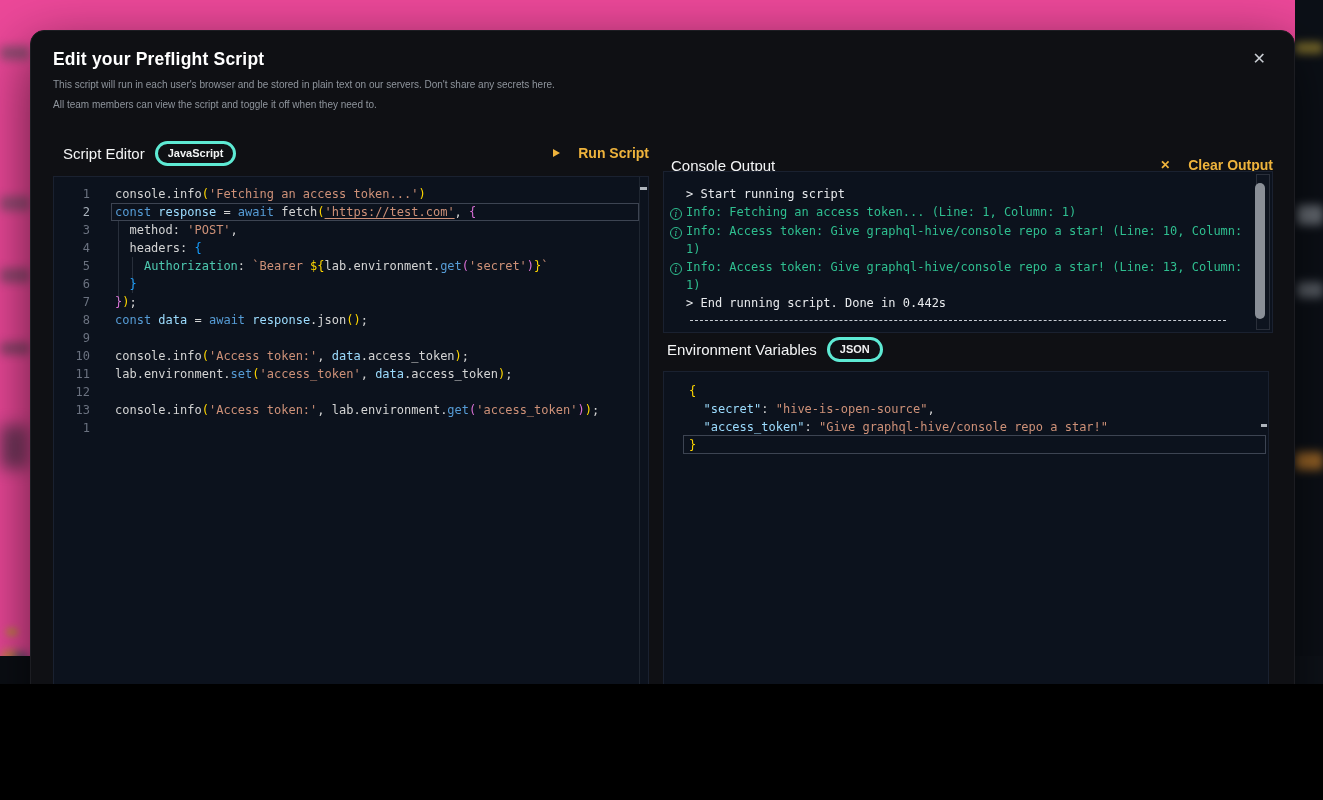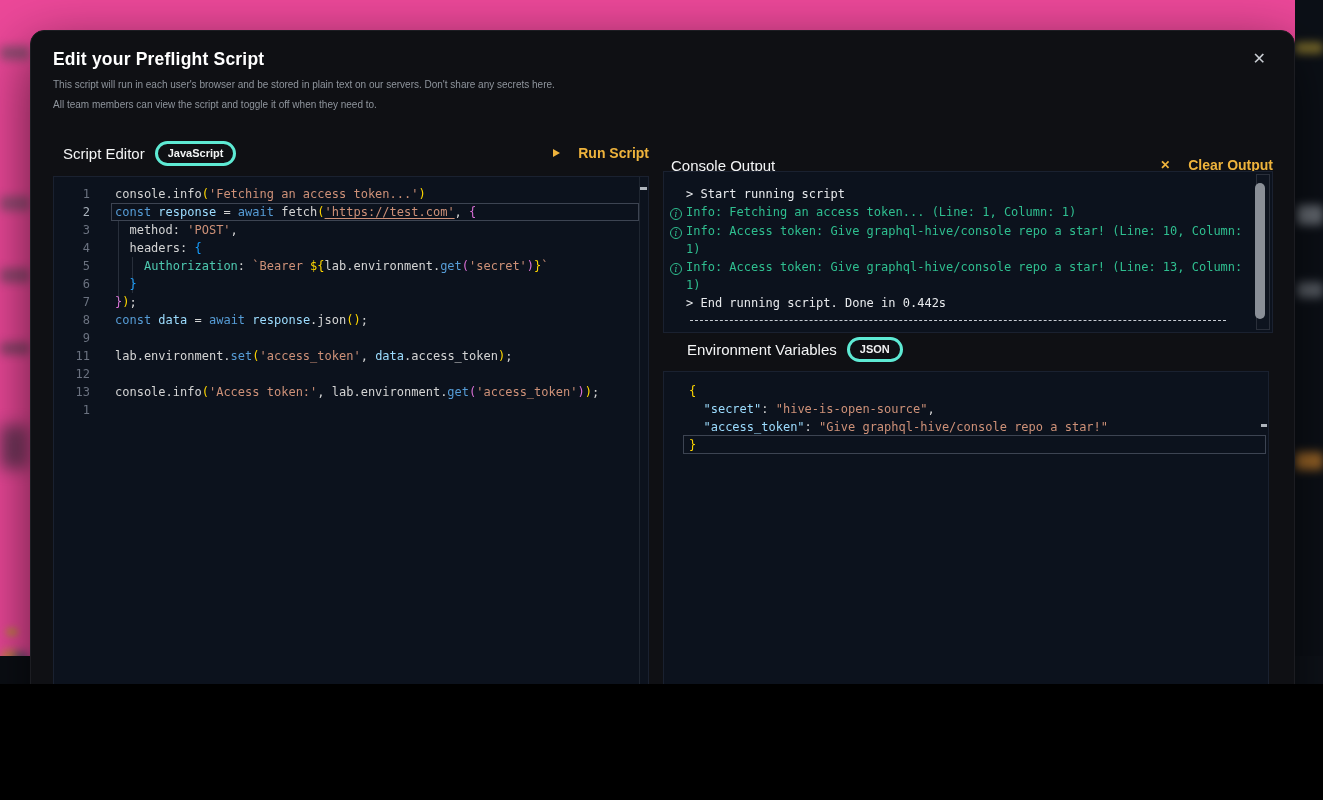--- a/index.html
+++ b/index.html
@@ -120,20 +120,21 @@
       <div class="code-area" id="script-lines">
           <div class="code-line"><span class="ln-num">1</span><span class="ln-code"><span class="tk-fg">console.info</span><span class="tk-b1">(</span><span class="tk-str">'Fetching an access token...'</span><span class="tk-b1">)</span></span></div>
           <div class="code-line"><span class="ln-num active">2</span><span class="ln-code"><span class="tk-kw">const</span><span class="tk-fg"> </span><span class="tk-var">response</span><span class="tk-fg"> = </span><span class="tk-kw">await</span><span class="tk-fg"> fetch</span><span class="tk-b1">(</span><span class="tk-link">'https://test.com'</span><span class="tk-fg">, </span><span class="tk-b2">{</span></span></div>
           <div class="code-line"><span class="ln-num">3</span><span class="ln-code"><span class="tk-fg">  method: </span><span class="tk-str">'POST'</span><span class="tk-fg">,</span></span></div>
           <div class="code-line"><span class="ln-num">4</span><span class="ln-code"><span class="tk-fg">  headers: </span><span class="tk-b3">{</span></span></div>
           <div class="code-line"><span class="ln-num">5</span><span class="ln-code"><span class="tk-fg">    </span><span class="tk-type">Authorization</span><span class="tk-fg">: </span><span class="tk-str">`Bearer </span><span class="tk-b1">${</span><span class="tk-fg">lab.environment.</span><span class="tk-kw">get</span><span class="tk-b2">(</span><span class="tk-str">'secret'</span><span class="tk-b2">)</span><span class="tk-b1">}</span><span class="tk-str">`</span></span></div>
           <div class="code-line"><span class="ln-num">6</span><span class="ln-code"><span class="tk-fg">  </span><span class="tk-b3">}</span></span></div>
           <div class="code-line"><span class="ln-num">7</span><span class="ln-code"><span class="tk-b2">}</span><span class="tk-b1">)</span><span class="tk-fg">;</span></span></div>
           <div class="code-line"><span class="ln-num">8</span><span class="ln-code"><span class="tk-kw">const</span><span class="tk-fg"> </span><span class="tk-var">data</span><span class="tk-fg"> = </span><span class="tk-kw">await</span><span class="tk-fg"> </span><span class="tk-var">response</span><span class="tk-fg">.json</span><span class="tk-b1">()</span><span class="tk-fg">;</span></span></div>
           <div class="code-line"><span class="ln-num">9</span><span class="ln-code"></span></div>
+          <div class="code-line"><span class="ln-num">10</span><span class="ln-code"><span class="tk-fg">console.info</span><span class="tk-b1">(</span><span class="tk-str">'Access token:'</span><span class="tk-fg">, </span><span class="tk-var">data</span><span class="tk-fg">.access_token</span><span class="tk-b1">)</span><span class="tk-fg">;</span></span></div>
           <div class="code-line"><span class="ln-num">11</span><span class="ln-code"><span class="tk-fg">lab.environment.</span><span class="tk-kw">set</span><span class="tk-b1">(</span><span class="tk-str">'access_token'</span><span class="tk-fg">, </span><span class="tk-var">data</span><span class="tk-fg">.access_token</span><span class="tk-b1">)</span><span class="tk-fg">;</span></span></div>
           <div class="code-line"><span class="ln-num">12</span><span class="ln-code"></span></div>
           <div class="code-line"><span class="ln-num">13</span><span class="ln-code"><span class="tk-fg">console.info</span><span class="tk-b1">(</span><span class="tk-str">'Access token:'</span><span class="tk-fg">, lab.environment.</span><span class="tk-kw">get</span><span class="tk-b2">(</span><span class="tk-str">'access_token'</span><span class="tk-b2">)</span><span class="tk-b1">)</span><span class="tk-fg">;</span></span></div>
           <div class="code-line"><span class="ln-num">1</span><span class="ln-code"></span></div>
         </div>
       <div class="cur-line" style="left:57px; top:26px; width:528px; height:18px;"></div>
       <div class="indent-guide" style="left:64px; top:44px; height:82px;"></div>
       <div class="indent-guide" style="left:78px; top:80px; height:36px;"></div>
       <div class="ruler-line" style="right:8px;"></div>
       <div class="ruler-mark" style="right:1px; top:10px; width:7px;"></div>
@@ -171,21 +172,21 @@
             <div class="console-text c-plain">&gt; End running script. Done in 0.442s</div>
           </div>
           <div class="console-sep"></div>
         </div>
       <div class="scroll-track">
         <div class="scroll-thumb"></div>
       </div>
     </div>
 
     <div class="section-head" style="left:632px; top:306px; width:610px;">
-      <span class="section-title" style="margin-left:24px;">Environment Variables</span>
+      <span class="section-title" style="margin-left:4px;">Environment Variables</span>
       <span class="badge">JSON</span>
     </div>
 
     <div id="env-editor" class="panel mono">
       <div id="env-body">
           <div class="code-line"><span class="tk-b1">{</span></div>
           <div class="code-line"><span class="tk-fg">  </span><span class="tk-key">"secret"</span><span class="tk-fg">: </span><span class="tk-str">"hive-is-open-source"</span><span class="tk-fg">,</span></div>
           <div class="code-line"><span class="tk-fg">  </span><span class="tk-key">"access_token"</span><span class="tk-fg">: </span><span class="tk-str">"Give graphql-hive/console repo a star!"</span></div>
           <div class="code-line"><span class="tk-b1">}</span></div>
         </div>

